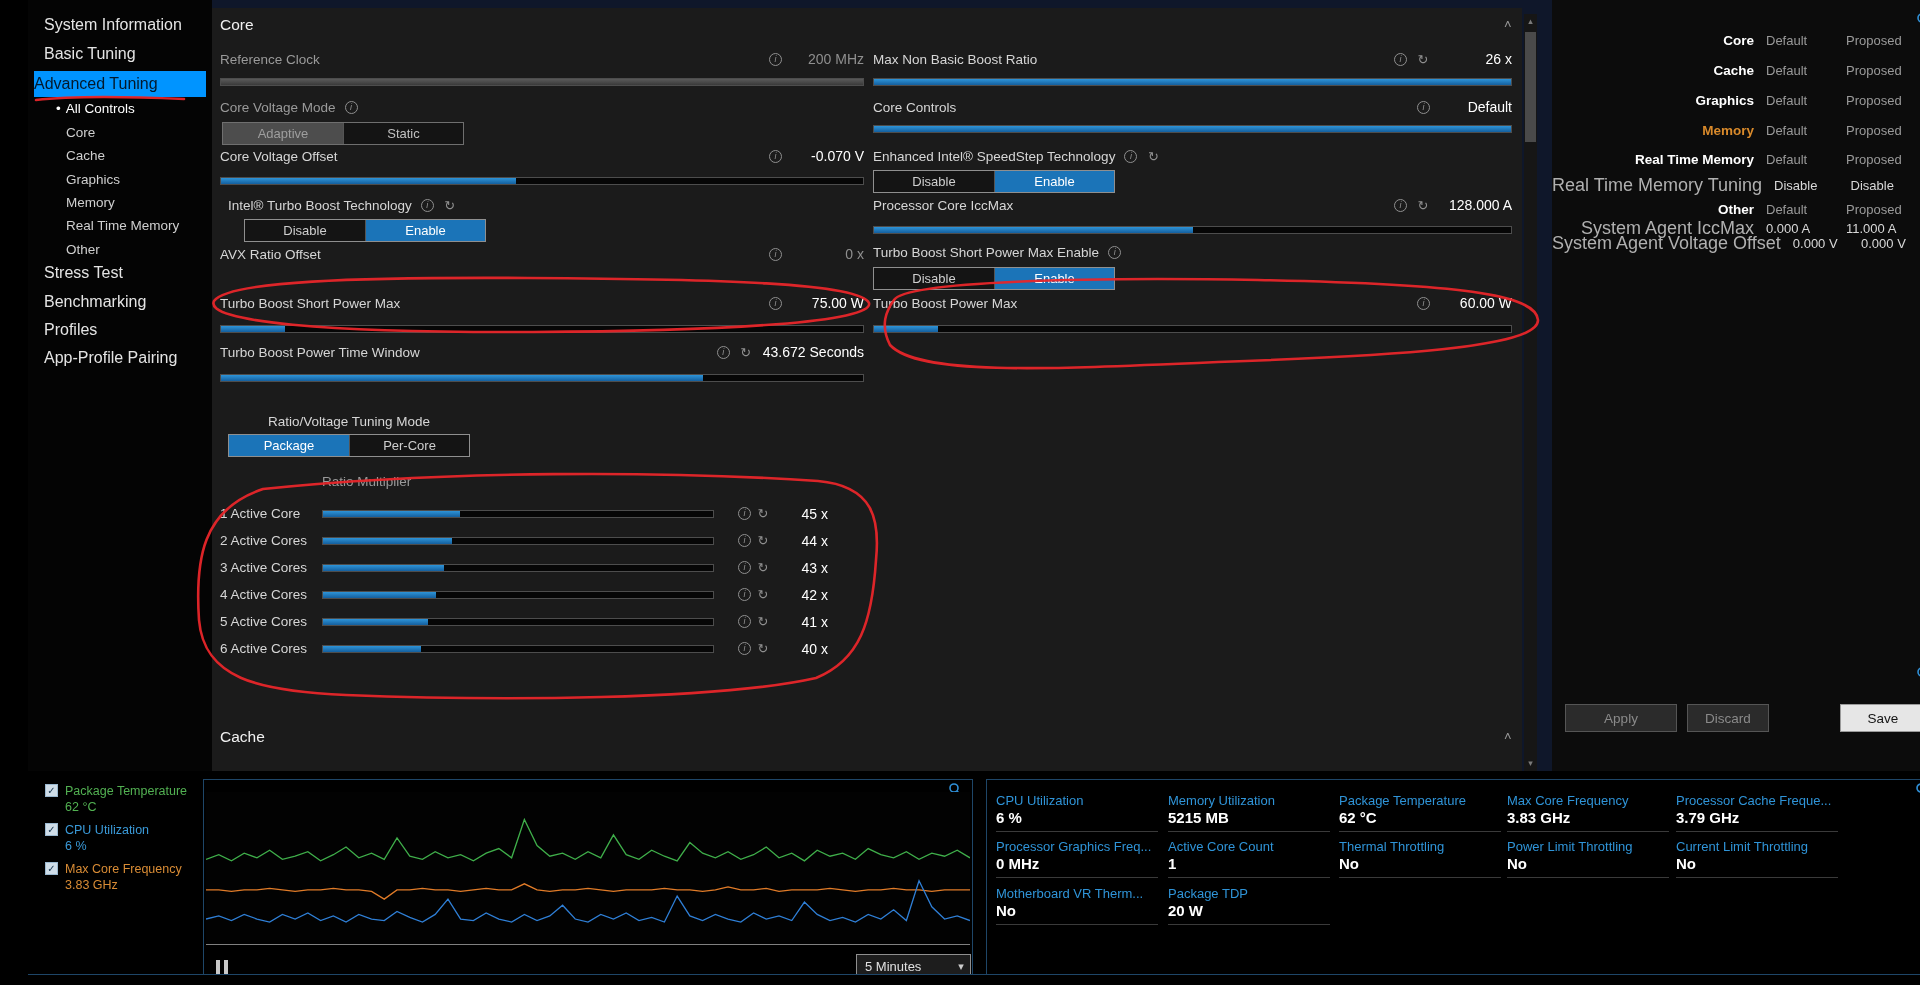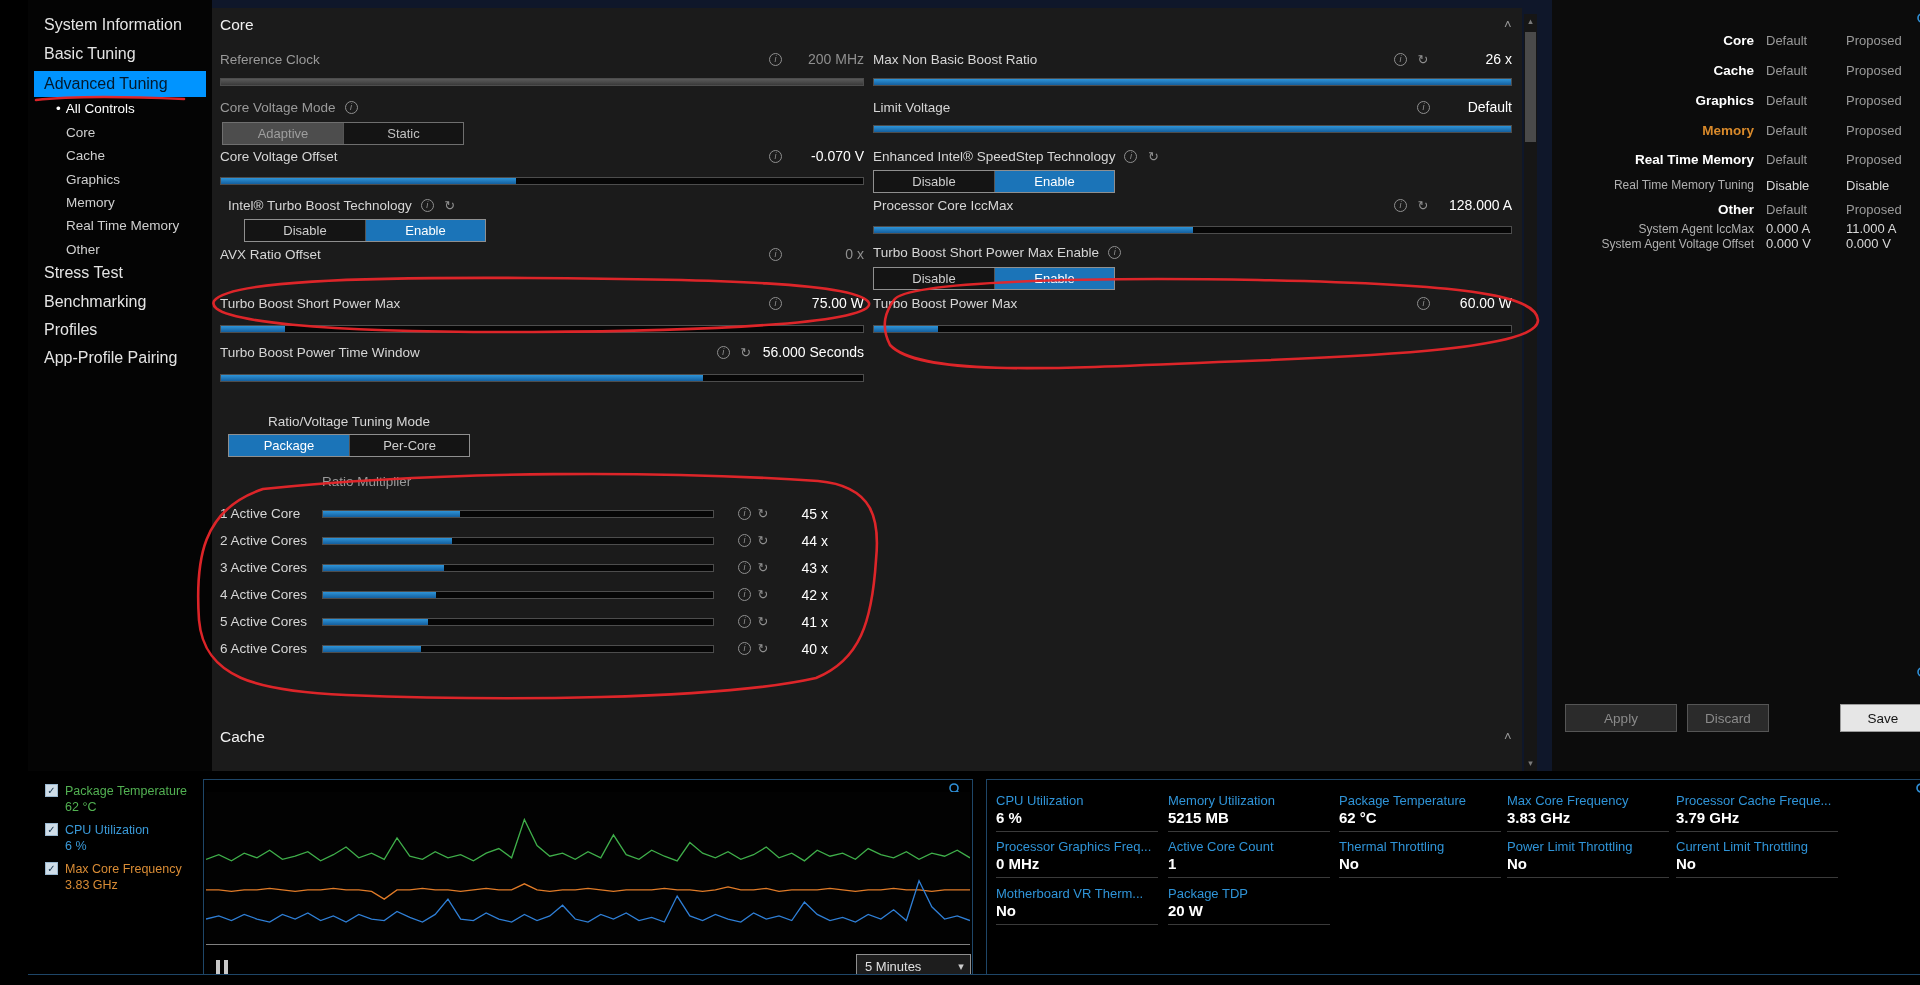--- a/index.html
+++ b/index.html
@@ -4,21 +4,21 @@
 <style>
   * { margin:0; padding:0; box-sizing:border-box; }
   html,body { background:#000; }
   body { font-family:"Liberation Sans", sans-serif; }
   .page { position:relative; width:1920px; height:975px; overflow:hidden; background:#0f172a; border-right:1px solid #1e4668; border-bottom:1px solid #1e4668;margin-left:28px; }
 
   
   .sidebar { position:absolute; left:0; top:0; width:184px; height:771px; background:#040404; z-index:5; }
   .sb-item { position:absolute; left:16px; color:#e4e4e4; font-size:16px; white-space:nowrap; cursor:default; }
   .sb-sub { position:absolute; left:38px; color:#cfcfcf; font-size:13.5px; white-space:nowrap; }
-  .sb-sel { position:absolute; left:6px; width:172px; height:26px; background:#0094ff; color:#03192b; font-size:16px; display:flex; align-items:center; padding-left:10px; }
+  .sb-sel { position:absolute; left:6px; width:172px; height:26px; background:#0094ff; color:#03192b; font-size:16px; display:flex; align-items:center; }
   .sb-bullet { color:#fff; margin-right:5px; }
   .sb-active { color:#ffffff; }
 
   
   .main { position:absolute; left:184px; top:8px; width:1310px; height:763px; background:#1b1b1b; }
   .sec-head { position:absolute; color:#f0f0f0; font-size:15.5px; }
   .sec-chev { position:absolute; color:#9a9a9a; font-size:13px; }
 
   .ctrl { position:absolute; }
   .cline { display:flex; align-items:center; height:22px; }
@@ -61,21 +61,21 @@
   .vs-arrow { position:absolute; left:0; width:100%; text-align:center; color:#7a7a7a; font-size:9px; line-height:13px; }
   .vs-thumb { position:absolute; left:1px; right:1px; background:#4a4a4a; }
 
   
   .rpanel { position:absolute; left:1524px; top:0; width:396px; height:771px; background:#0c0c0c; }
   .rp-row { display:flex; align-items:center; }
   .rp-label { flex:1; text-align:right; font-weight:bold; color:#fff; font-size:13.5px; white-space:nowrap; }
   .rp-c1 { width:80px; margin-left:12px; color:#9a9a9a; font-size:13px; }
   .rp-c2 { width:74px; color:#9a9a9a; font-size:13px; }
   .rp-chev { width:28px; text-align:center; color:#9a9a9a; font-size:12px; }
-  .rp-sub .rp-label { font-weight:normal; color:#b0b0b0; font-size:12px; }
+  .rp-sub .rp-label { font-weight:normal; color:#b0b0b0; font-size:18px; }
   .rp-sub .rp-c1, .rp-sub .rp-c2 { color:#d8d8d8; }
   .btn { position:absolute; display:flex; align-items:center; justify-content:center; font-size:13.5px; cursor:default; }
   .btn-dark { background:#2b2b2b; border:1px solid #555; color:#8a8a8a; }
   .btn-light { background:#e6e6e6; border:1px solid #9a9a9a; color:#141414; }
 
   
   .bottom { position:absolute; left:0; top:771px; width:1920px; height:214px; background:#000; }
   .leg { position:absolute; display:flex; gap:7px; }
   .leg .cb { width:13px; height:13px; border:1px solid #9ab8d0; background:#cfdde8; color:#15354f; font-size:10px; display:flex; align-items:center; justify-content:center; margin-top:1px; }
   .leg .lt { font-size:12.5px; line-height:1.3; white-space:nowrap; }
@@ -150,21 +150,21 @@
         <span class="clabel">Core Voltage Mode</span>
         <span class="ic ic-info">i</span>
       </div>
     <div class="tgl tgl-dis" style="margin-left:2px">
         <span class="dsel">Adaptive</span>
         <span>Static</span>
       </div>
   </div>
   <div class="ctrl" style="left:845px;top:96px;width:639px">
     <div class="cline">
-        <span class="clabel">Limit Voltage</span>
+        <span class="clabel">Core Controls</span>
         <span class="spacer"></span>
         <span class="ic ic-info">i</span>
         <span class="cvalue">Default</span>
       </div>
     <div class="slider" style="margin-top:7px">
         <div class="fill" style="width: 100%;"></div>
       </div>
   </div>
 
   <div class="ctrl" style="left:192px;top:145px;width:644px">
@@ -255,21 +255,21 @@
         <div class="fill" style="width: 10%;"></div>
       </div>
   </div>
 
   <div class="ctrl" style="left:192px;top:341px;width:644px">
     <div class="cline">
         <span class="clabel">Turbo Boost Power Time Window</span>
         <span class="spacer"></span>
         <span class="ic ic-info">i</span>
         <span class="ic ic-reset">↻</span>
-        <span class="cvalue">56.000 Seconds</span>
+        <span class="cvalue">43.672 Seconds</span>
       </div>
     <div class="slider" style="margin-top:11px">
         <div class="fill" style="width: 75%;"></div>
       </div>
   </div>
 
   <div class="mode-label" style="left:200px;top:414px">Ratio/Voltage Tuning Mode</div>
   <div class="tgl" style="position:absolute;left:200px;top:434px;margin-top:0">
       <span class="sel">Package</span>
       <span>Per-Core</span>

